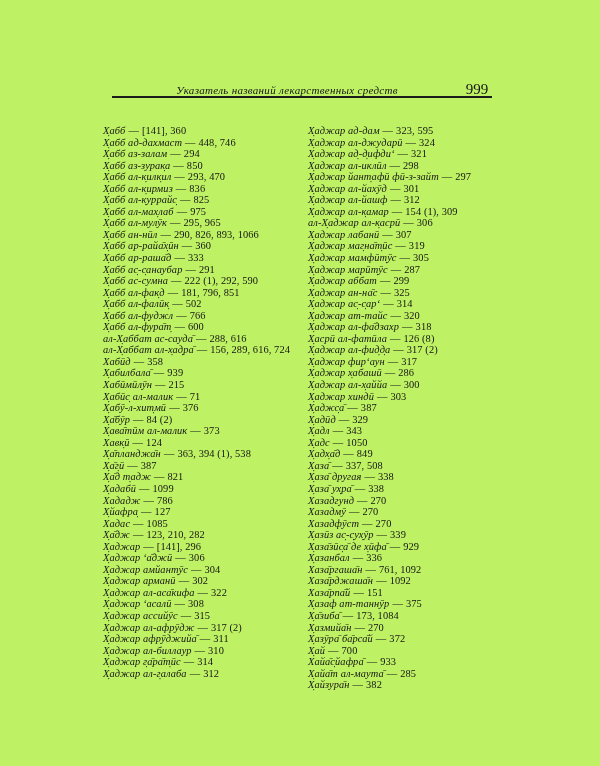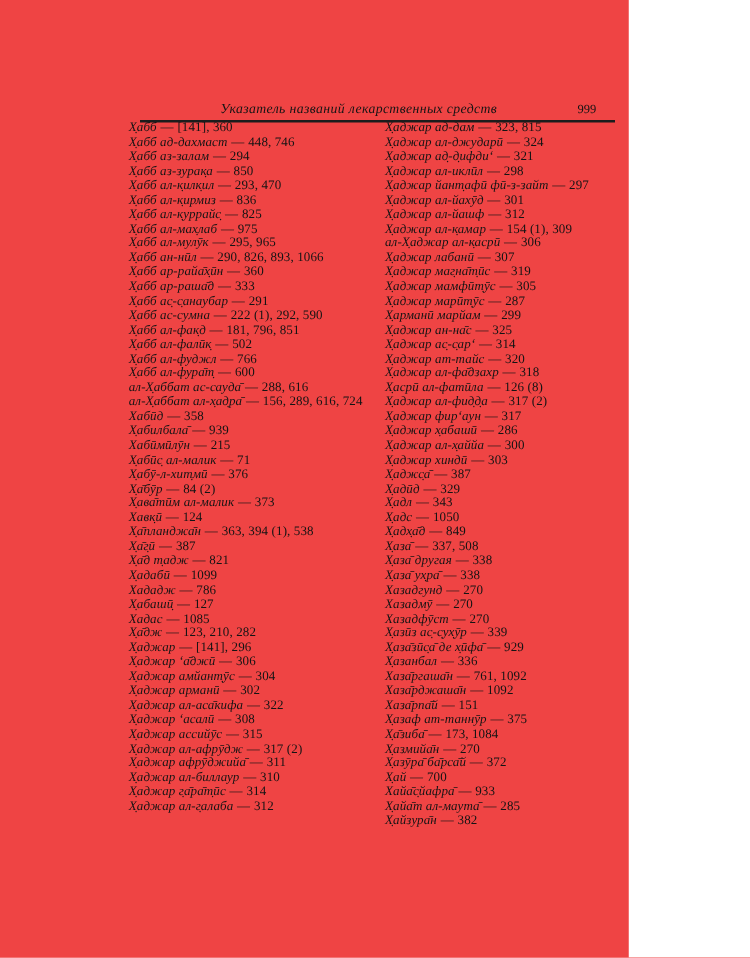--- a/index.html
+++ b/index.html
@@ -5,50 +5,50 @@
   html, body { margin: 0; padding: 0; }
   body {
     width: 600px; height: 766px;
     background: #ffffff;
     font-family: "Liberation Serif", "DejaVu Serif", serif;
     color: #141414;
     overflow: hidden;
   }
   .sheet {
     position: relative;
-    width: 503px; height: 766px;
-    background: #ef4444;
+    width: 600px; height: 766px;
+    background: #bef264;
   }
   .header {
     position: absolute;
     top: 81px; left: 112px; width: 380px;
     display: flex; align-items: baseline;
   }
   .header-title {
     flex: 1;
     text-align: center;
     font-style: italic;
     font-size: 11px;
     letter-spacing: 0.3px;
     white-space: nowrap;
   }
   .page-number {
-    font-size: 10px;
-    text-align: left;
+    font-size: 15px;
+    text-align: center;
     min-width: 30px;
   }
   .header-rule {
     position: absolute;
     top: 96px; left: 112px; width: 380px;
     height: 2px;
     background: #1c1c1c;
   }
   .columns {
     position: absolute;
-    top: 97px; left: 103px;
+    top: 125px; left: 103px;
     display: flex;
   }
   .col { display: block; }
   .col-left  { width: 205px; }
   .col-right { width: 200px; }
   .entry {
     font-size: 10.4px;
     line-height: 11.55px;
     height: 11.55px;
     white-space: nowrap;
@@ -95,51 +95,51 @@
         <div class="entry"><span class="term">Х̣абӣс̣ ал-малик</span><span class="dash">—</span><span class="refs">71</span></div>
         <div class="entry"><span class="term">Х̣абӯ-л-хит̣мӣ</span><span class="dash">—</span><span class="refs">376</span></div>
         <div class="entry"><span class="term">Х̣а̄бӯр</span><span class="dash">—</span><span class="refs">84 (2)</span></div>
         <div class="entry"><span class="term">Х̣ава̄тӣм ал-малик</span><span class="dash">—</span><span class="refs">373</span></div>
         <div class="entry"><span class="term">Хавк̣ӣ</span><span class="dash">—</span><span class="refs">124</span></div>
         <div class="entry"><span class="term">Х̣а̄планджа̄н</span><span class="dash">—</span><span class="refs">363, 394 (1), 538</span></div>
         <div class="entry"><span class="term">Х̣а̄г̣ӣ</span><span class="dash">—</span><span class="refs">387</span></div>
         <div class="entry"><span class="term">Х̣а̄д т̣адж</span><span class="dash">—</span><span class="refs">821</span></div>
         <div class="entry"><span class="term">Х̣адабӣ</span><span class="dash">—</span><span class="refs">1099</span></div>
         <div class="entry"><span class="term">Хададж</span><span class="dash">—</span><span class="refs">786</span></div>
-        <div class="entry"><span class="term">Х̣абашӣ̣</span><span class="dash">—</span><span class="refs">127</span></div>
+        <div class="entry"><span class="term">Х̣йафра̣</span><span class="dash">—</span><span class="refs">127</span></div>
         <div class="entry"><span class="term">Хадас</span><span class="dash">—</span><span class="refs">1085</span></div>
         <div class="entry"><span class="term">Х̣а̄дж</span><span class="dash">—</span><span class="refs">123, 210, 282</span></div>
         <div class="entry"><span class="term">Х̣аджар</span><span class="dash">—</span><span class="refs">[141], 296</span></div>
         <div class="entry"><span class="term">Х̣аджар ʻа̄джӣ</span><span class="dash">—</span><span class="refs">306</span></div>
         <div class="entry"><span class="term">Х̣аджар амйант̣ӯс</span><span class="dash">—</span><span class="refs">304</span></div>
         <div class="entry"><span class="term">Х̣аджар арманӣ</span><span class="dash">—</span><span class="refs">302</span></div>
         <div class="entry"><span class="term">Х̣аджар ал-аса̄кифа</span><span class="dash">—</span><span class="refs">322</span></div>
         <div class="entry"><span class="term">Х̣аджар ʻасалӣ</span><span class="dash">—</span><span class="refs">308</span></div>
         <div class="entry"><span class="term">Х̣аджар ассийӯс</span><span class="dash">—</span><span class="refs">315</span></div>
         <div class="entry"><span class="term">Х̣аджар ал-афрӯдж</span><span class="dash">—</span><span class="refs">317 (2)</span></div>
         <div class="entry"><span class="term">Х̣аджар афрӯджийа̄</span><span class="dash">—</span><span class="refs">311</span></div>
         <div class="entry"><span class="term">Х̣аджар ал-биллаур</span><span class="dash">—</span><span class="refs">310</span></div>
         <div class="entry"><span class="term">Х̣аджар г̣а̄ра̄т̣ӣс</span><span class="dash">—</span><span class="refs">314</span></div>
         <div class="entry"><span class="term">Х̣аджар ал-г̣алаба</span><span class="dash">—</span><span class="refs">312</span></div>
       </div>
     <div class="col col-right" id="col-right">
-        <div class="entry"><span class="term">Х̣аджар ад-дам</span><span class="dash">—</span><span class="refs">323, 815</span></div>
+        <div class="entry"><span class="term">Х̣аджар ад-дам</span><span class="dash">—</span><span class="refs">323, 595</span></div>
         <div class="entry"><span class="term">Х̣аджар ал-джударӣ</span><span class="dash">—</span><span class="refs">324</span></div>
         <div class="entry"><span class="term">Х̣аджар ад̣-д̣ифдиʻ</span><span class="dash">—</span><span class="refs">321</span></div>
         <div class="entry"><span class="term">Х̣аджар ал-иклӣл</span><span class="dash">—</span><span class="refs">298</span></div>
         <div class="entry"><span class="term">Х̣аджар йант̣афӣ фӣ-з-зайт</span><span class="dash">—</span><span class="refs">297</span></div>
         <div class="entry"><span class="term">Х̣аджар ал-йахӯд</span><span class="dash">—</span><span class="refs">301</span></div>
         <div class="entry"><span class="term">Х̣аджар ал-йашф</span><span class="dash">—</span><span class="refs">312</span></div>
         <div class="entry"><span class="term">Х̣аджар ал-к̣амар</span><span class="dash">—</span><span class="refs">154 (1), 309</span></div>
         <div class="entry"><span class="term">ал-Х̣аджар ал-к̣асрӣ</span><span class="dash">—</span><span class="refs">306</span></div>
         <div class="entry"><span class="term">Х̣аджар лабанӣ</span><span class="dash">—</span><span class="refs">307</span></div>
         <div class="entry"><span class="term">Х̣аджар маг̣на̄т̣ӣс</span><span class="dash">—</span><span class="refs">319</span></div>
         <div class="entry"><span class="term">Х̣аджар мамфӣт̣ӯс</span><span class="dash">—</span><span class="refs">305</span></div>
         <div class="entry"><span class="term">Х̣аджар марӣт̣ӯс</span><span class="dash">—</span><span class="refs">287</span></div>
-        <div class="entry"><span class="term">Х̣арманӣ марйам</span><span class="dash">—</span><span class="refs">299</span></div>
+        <div class="entry"><span class="term">Х̣аджар аббат</span><span class="dash">—</span><span class="refs">299</span></div>
         <div class="entry"><span class="term">Х̣аджар ан-на̄с</span><span class="dash">—</span><span class="refs">325</span></div>
         <div class="entry"><span class="term">Х̣аджар ас̣-с̣арʻ</span><span class="dash">—</span><span class="refs">314</span></div>
         <div class="entry"><span class="term">Х̣аджар ат-тайс</span><span class="dash">—</span><span class="refs">320</span></div>
         <div class="entry"><span class="term">Х̣аджар ал-фа̄дзахр</span><span class="dash">—</span><span class="refs">318</span></div>
         <div class="entry"><span class="term">Х̣асрӣ ал-фатӣла</span><span class="dash">—</span><span class="refs">126 (8)</span></div>
         <div class="entry"><span class="term">Х̣аджар ал-фид̣д̣а</span><span class="dash">—</span><span class="refs">317 (2)</span></div>
         <div class="entry"><span class="term">Х̣аджар фирʻаун</span><span class="dash">—</span><span class="refs">317</span></div>
         <div class="entry"><span class="term">Х̣аджар х̣абашӣ</span><span class="dash">—</span><span class="refs">286</span></div>
         <div class="entry"><span class="term">Х̣аджар ал-х̣аййа</span><span class="dash">—</span><span class="refs">300</span></div>
         <div class="entry"><span class="term">Х̣аджар хиндӣ</span><span class="dash">—</span><span class="refs">303</span></div>

